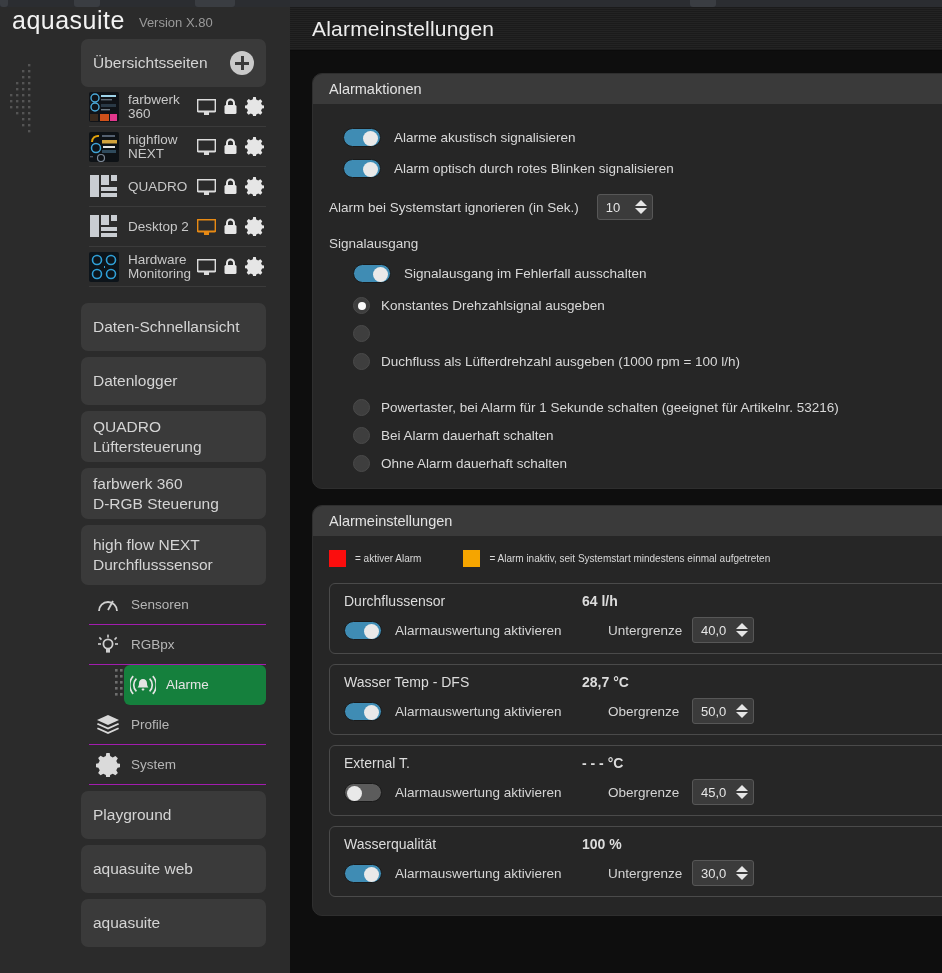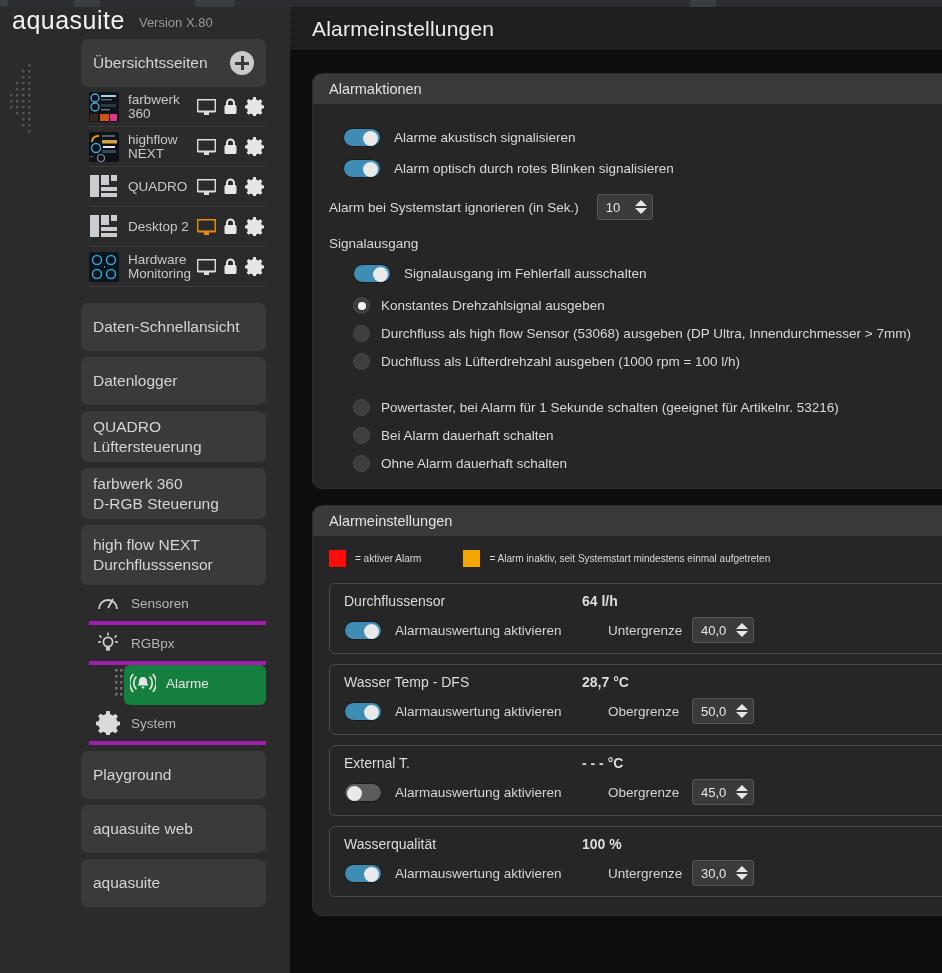--- a/index.html
+++ b/index.html
@@ -70,21 +70,21 @@
   .page-row:last-of-type { border-bottom: 1px solid #3b3b3b; }
   .page-row .thumb { width: 30px; height: 30px; flex: none; border-radius: 2px; overflow: hidden; }
   .page-row .ptitle { flex: 1; padding-left: 9px; color: #c8c8c8; font-size: 13.5px;
                       font-weight: 300; line-height: 14px; }
   .page-row .icons { display: flex; align-items: center; gap: 7px; padding-right: 2px; }
 
   
   .subnav { margin: 0 24px 0 42px; }
   .sub-item {
     height: 40px; display: flex; align-items: center; gap: 10px;
-    border-bottom: 4px solid #a21caf; padding-left: 6px;
+    border-bottom: 1px solid #a21caf; padding-left: 6px;
     color: #b6b6b6; font-size: 13.5px; font-weight: 300;
   }
   .sub-item.active {
     background: #15803d; border-radius: 6px; border-bottom-color: transparent;
     color: #e4e4e4;
     margin-left: 35px;
   }
   .sub-item .ic { width: 26px; height: 26px; flex: none; display: flex;
                   align-items: center; justify-content: center; }
   .drag-dots { position: absolute; left: 34px; width: 8px; height: 32px; }
@@ -468,20 +468,30 @@
               <path d="M6.4 4.6a9 9 0 0 0 0 12.8" fill="none" stroke="#e4e4e4" stroke-width="1.7"></path>
               <path d="M3.2 2.2a13 13 0 0 0 0 17.6" fill="none" stroke="#e4e4e4" stroke-width="1.7"></path>
               <path d="M19.6 4.6a9 9 0 0 1 0 12.8" fill="none" stroke="#e4e4e4" stroke-width="1.7"></path>
               <path d="M22.8 2.2a13 13 0 0 1 0 17.6" fill="none" stroke="#e4e4e4" stroke-width="1.7"></path>
             </svg>
           </span>
           <span>Alarme</span>
         </div>
         <div class="sub-item">
           <span class="ic">
+            <svg width="24" height="22" viewBox="0 0 24 22">
+              <path d="M12 1 L23 6 L12 11 L1 6 Z" fill="#d8d8d8"></path>
+              <path d="M12 13.6 L22.2 9 L23 10.6 L12 15.6 L1 10.6 L1.8 9 Z" fill="#d8d8d8"></path>
+              <path d="M12 18 L22.2 13.4 L23 15 L12 20 L1 15 L1.8 13.4 Z" fill="#d8d8d8"></path>
+            </svg>
+          </span>
+          <span>Profile</span>
+        </div>
+        <div class="sub-item">
+          <span class="ic">
             <svg width="24" height="24" viewBox="0 0 20 20">
                 <path fill="#dadada" d="M10 6.2A3.8 3.8 0 1 0 10 13.8 3.8 3.8 0 1 0 10 6.2zM10 8.4a1.6 1.6 0 1 1 0 3.2 1.6 1.6 0 0 1 0-3.2z"></path>
                 <path fill="#dadada" d="M8.6 0h2.8l.4 2.6 2.1 1.1 2.3-1.3 2 2-1.3 2.3 1.1 2.1L20.6 9v2.8l-2.6.4-1.1 2.1 1.3 2.3-2 2-2.3-1.3-2.1 1.1-.4 2.6H8.6l-.4-2.6-2.1-1.1-2.3 1.3-2-2 1.3-2.3-1.1-2.1L-.6 11.8V9l2.6-.4 1.1-2.1L1.8 4.2l2-2 2.3 1.3 2.1-1.1z"></path>
               </svg>
           </span>
           <span>System</span>
         </div>
       </div>
 
       <div class="section-card" style="margin-top:6px;height:48px;">
@@ -542,21 +552,20 @@
               </div>
             <span class="lbl">Signalausgang im Fehlerfall ausschalten</span>
           </div>
 
           <div class="row ind" style="margin-top:14px;gap:11px;">
             <div class="radio sel"></div>
             <span class="lbl">Konstantes Drehzahlsignal ausgeben</span>
           </div>
           <div class="row ind" style="margin-top:11px;gap:11px;">
             <div class="radio"></div>
-            <span class="lbl">Durchfluss als high flow Sensor (53068) ausgeben (DP Ultra, Innendurchmesser &gt; 7mm)</span>
           </div>
           <div class="row ind" style="margin-top:11px;gap:11px;">
             <div class="radio"></div>
             <span class="lbl">Duchfluss als Lüfterdrehzahl ausgeben (1000 rpm = 100 l/h)</span>
           </div>
 
           <div class="row ind" style="margin-top:29px;gap:11px;">
             <div class="radio"></div>
             <span class="lbl">Powertaster, bei Alarm für 1 Sekunde schalten (geeignet für Artikelnr. 53216)</span>
           </div>

